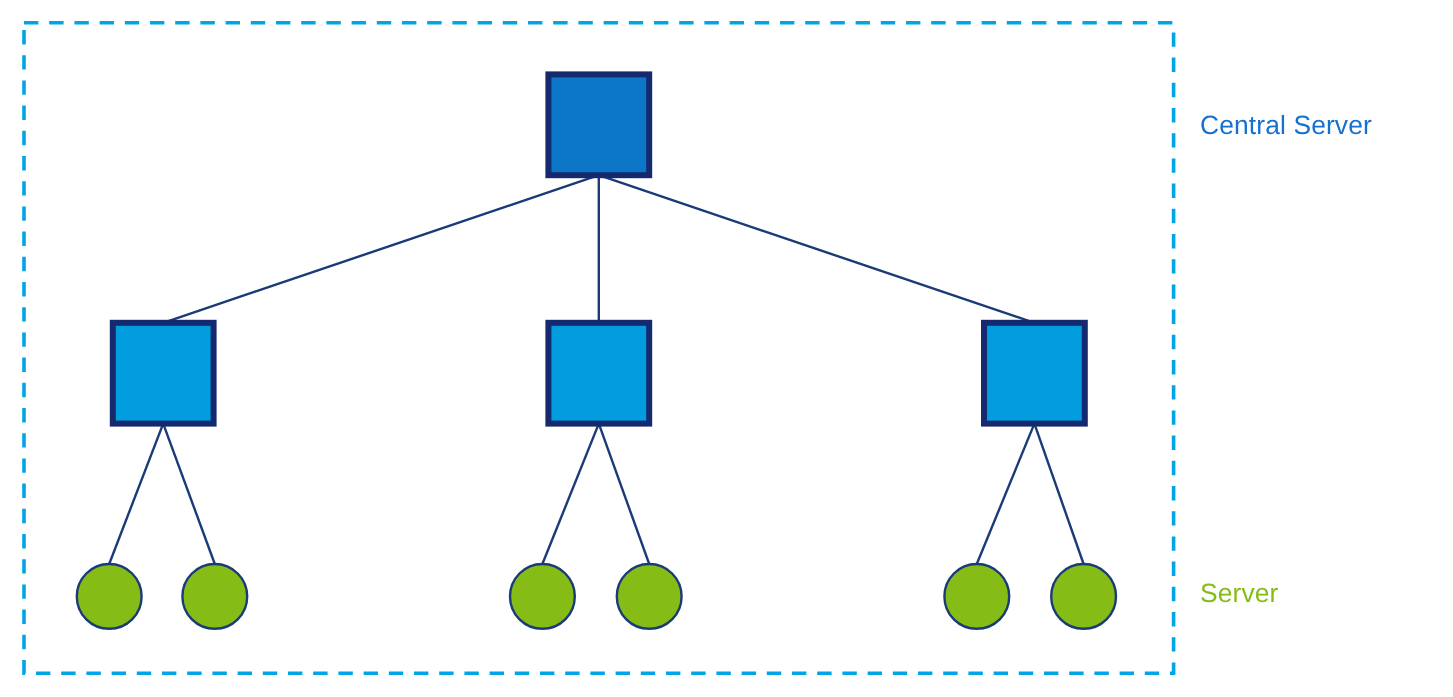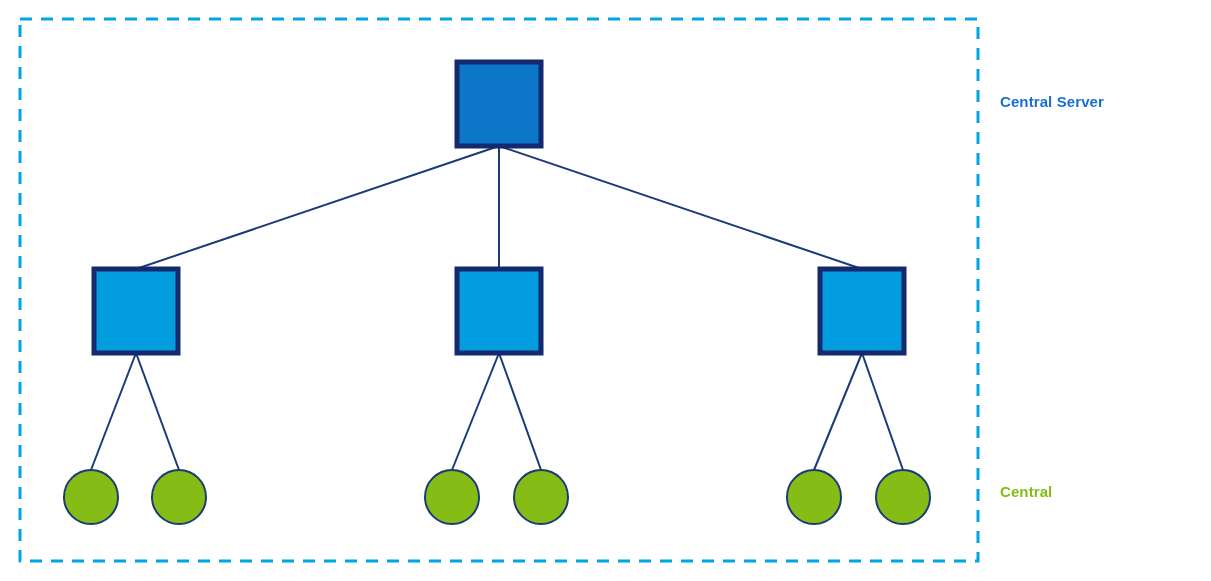--- a/index.html
+++ b/index.html
@@ -24,22 +24,22 @@
     position: absolute;
     top: 0;
     left: 0;
     width: 1211px;
     height: 581px;
     display: block;
   }
   .tier-label {
     position: absolute;
     font-family: "Liberation Sans", sans-serif;
-    font-weight: bold;
-    font-size: 15px;
+    font-weight: normal;
+    font-size: 22px;
     letter-spacing: 0.1px;
     white-space: nowrap;
     line-height: 1;
   }
   #label-central-server {
     left: 1000px;
     top: 94px;
     color: #1670d0;
   }
   #label-remote-servers {
@@ -94,15 +94,15 @@
       <circle cx="541" cy="497" r="27" fill="#86bc16" stroke="#1b3a78" stroke-width="2"></circle>
       <circle cx="814" cy="497" r="27" fill="#86bc16" stroke="#1b3a78" stroke-width="2"></circle>
       <circle cx="903" cy="497" r="27" fill="#86bc16" stroke="#1b3a78" stroke-width="2"></circle>
     </g>
 
   </svg>
 
   <div class="tier-label" id="label-central-server">Central Server</div>
 
 
-  <div class="tier-label" id="label-pollers">Central</div>
+  <div class="tier-label" id="label-pollers">Server</div>
 
 </div>
 
 </body></html>

